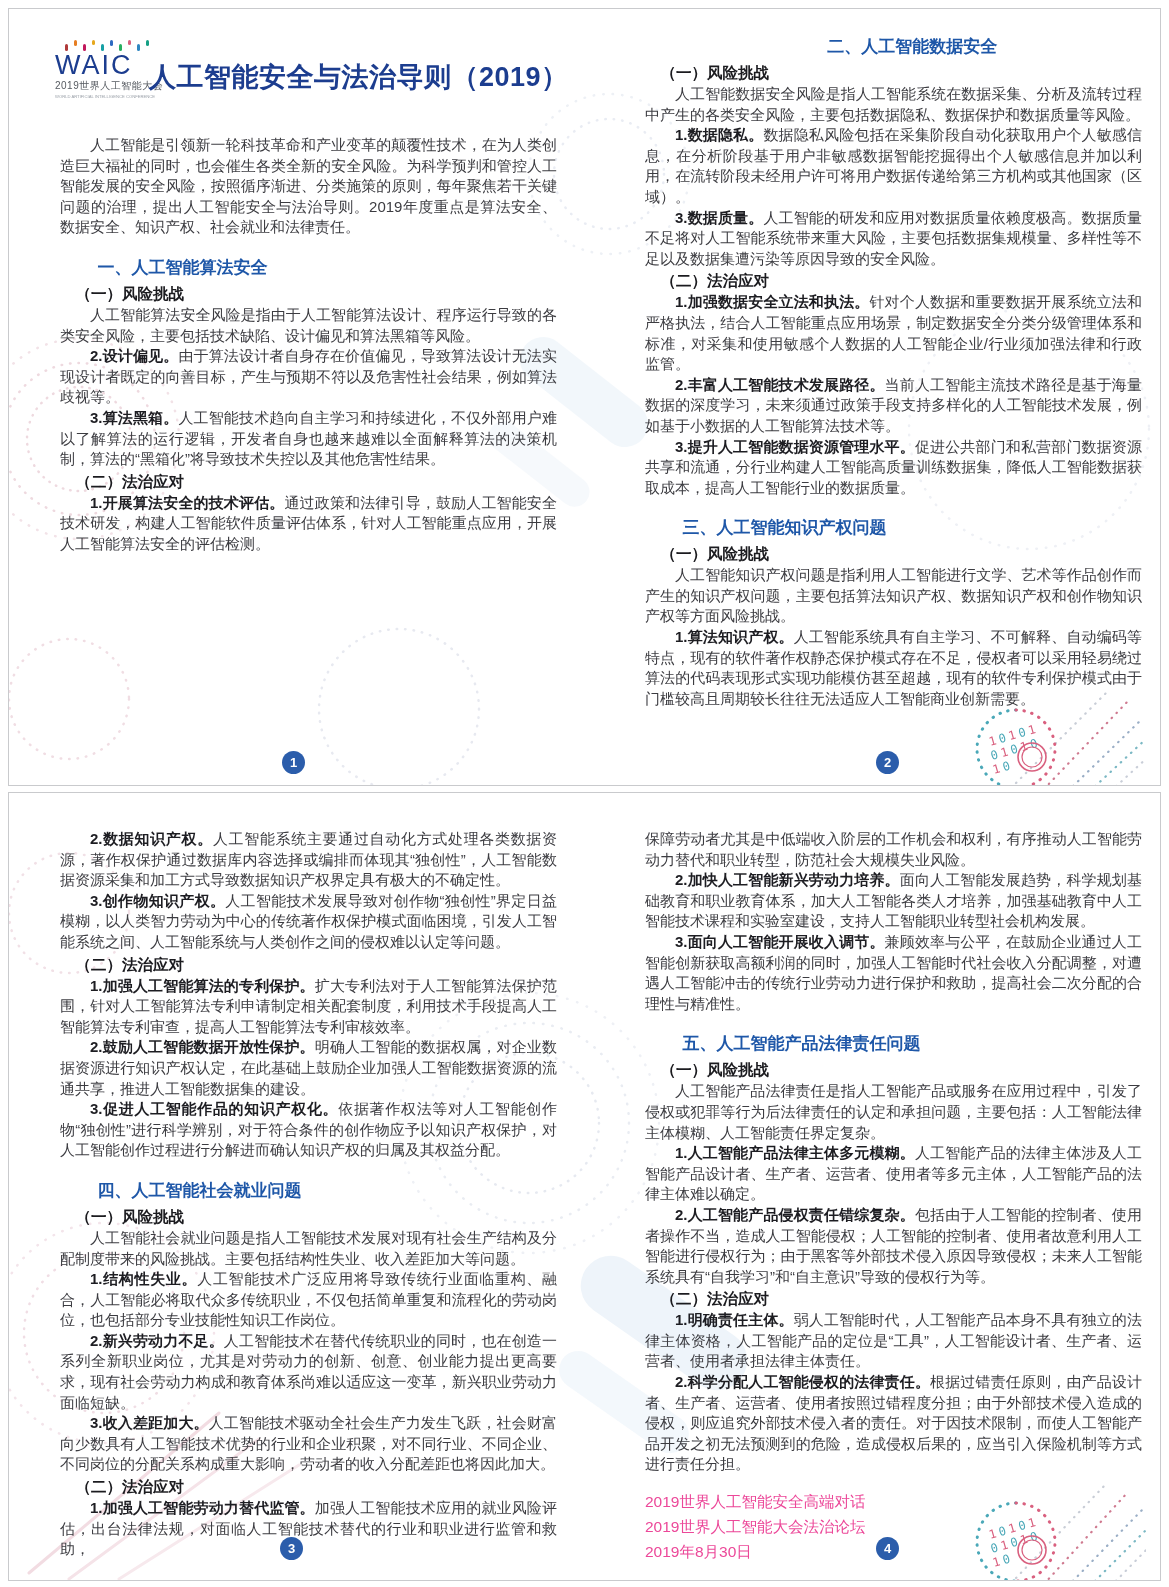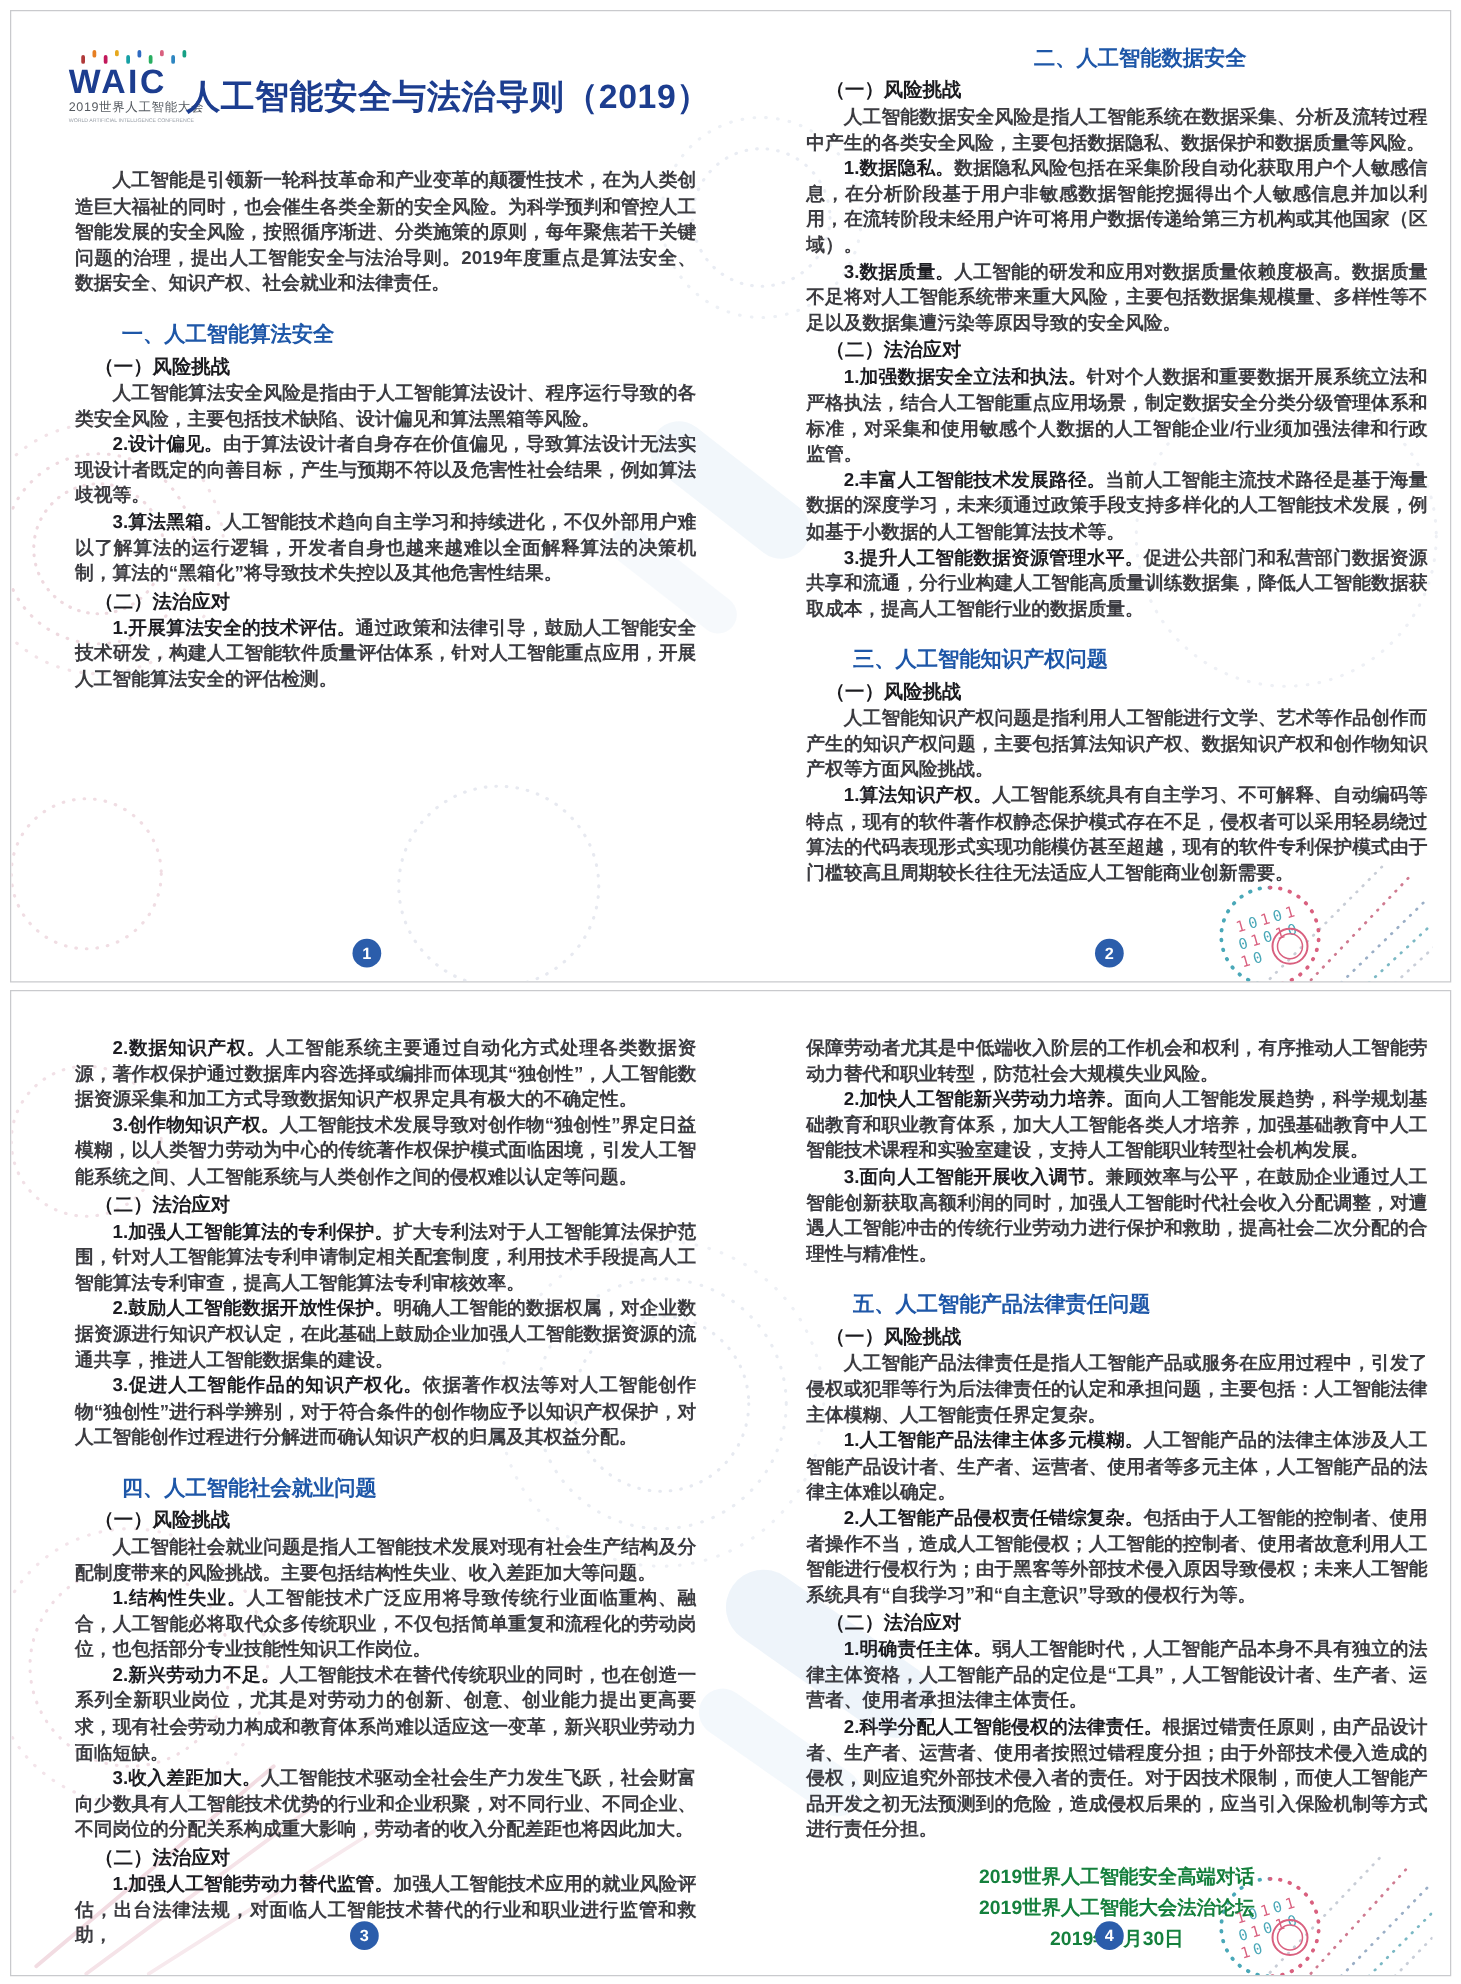--- a/index.html
+++ b/index.html
@@ -11,44 +11,44 @@
   .page {
     position:absolute; left:8px; width:1151px; background:#fff;
     border:1px solid #c9cacd; overflow:hidden;
   }
   #page1 { top:8px;  height:776px; }
   #page2 { top:792px; height:787px; }
 
   
   .logo { position:absolute; left:46px; top:30px; width:110px; }
   .logo-dots { display:block; margin-left:8px; }
-  .brand { font-size:27px; font-weight:bold; color:#1c3d8f; letter-spacing:2px; line-height:26px; }
+  .brand { font-size:27px; font-weight:normal; color:#1c3d8f; letter-spacing:2px; line-height:26px; }
   .logo-sub { font-size:10px; color:#555a60; letter-spacing:0.5px; white-space:nowrap; margin-top:1px; }
   .logo-sub-en { font-size:8px; color:#9aa0a8; white-space:nowrap; transform:scale(0.52); transform-origin:left top; margin-top:1px; }
   .doc-title { position:absolute; left:140px; top:50px; font-size:27px; font-weight:bold; color:#1c3d8f; letter-spacing:0.5px; }
 
   
   .col { position:absolute; top:0; width:497px; }
   .col-l { left:51px; }
   .col-r { left:636px; }
   #p1c1 { padding-top:126px; }
   #p1c2 { padding-top:26px; }
   #p2c1, #p2c2 { padding-top:36px; }
 
-  .para, .h1, .h2, .sign { position:relative; z-index:2;font-weight:bold; }
+  .para, .h1, .h2, .sign { position:relative; z-index:2; }
   .para {
     margin:0; font-size:15px; line-height:20.6px; color:#3c3c41;
     text-align:justify; text-indent:2em; word-break:break-all;
   }
   .para b { color:#1d1d22; }
   .para.cont { text-indent:0; }
   .h1 { font-size:17px; font-weight:bold; color:#1e57a8; line-height:23px; margin:18px 0 4px; text-indent:2.2em; }
   .h2 { font-size:15.5px; font-weight:bold; color:#1b1b1f; line-height:21px; margin:1px 0; text-indent:1em; }
   .col > .h1:first-child { margin-top:0;text-align:center; }
-  .sign { margin-top:14px; text-align:center; font-size:15.5px; color:#15803d; line-height:25px; }
+  .sign { margin-top:14px; font-size:15.5px; color:#ec4899; line-height:25px; }
 
   
   .pageno {
     position:absolute; width:23px; height:23px; border-radius:50%;
     background:#2b5dab; color:#fff; font-size:13px; font-weight:bold;
     display:flex; align-items:center; justify-content:center; z-index:3;
   }
   #p1n1 { left:273px; top:742px; }
   #p1n2 { left:867px; top:742px; }
   #p2n1 { left:271px; top:744px; }

